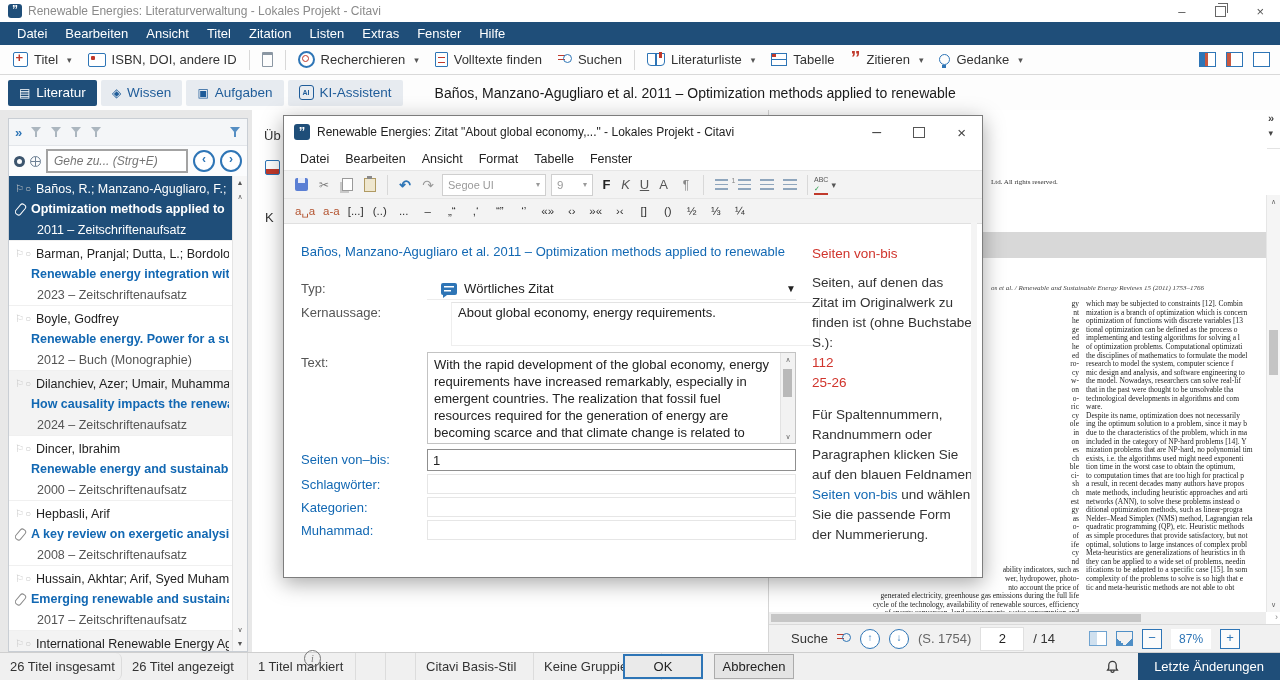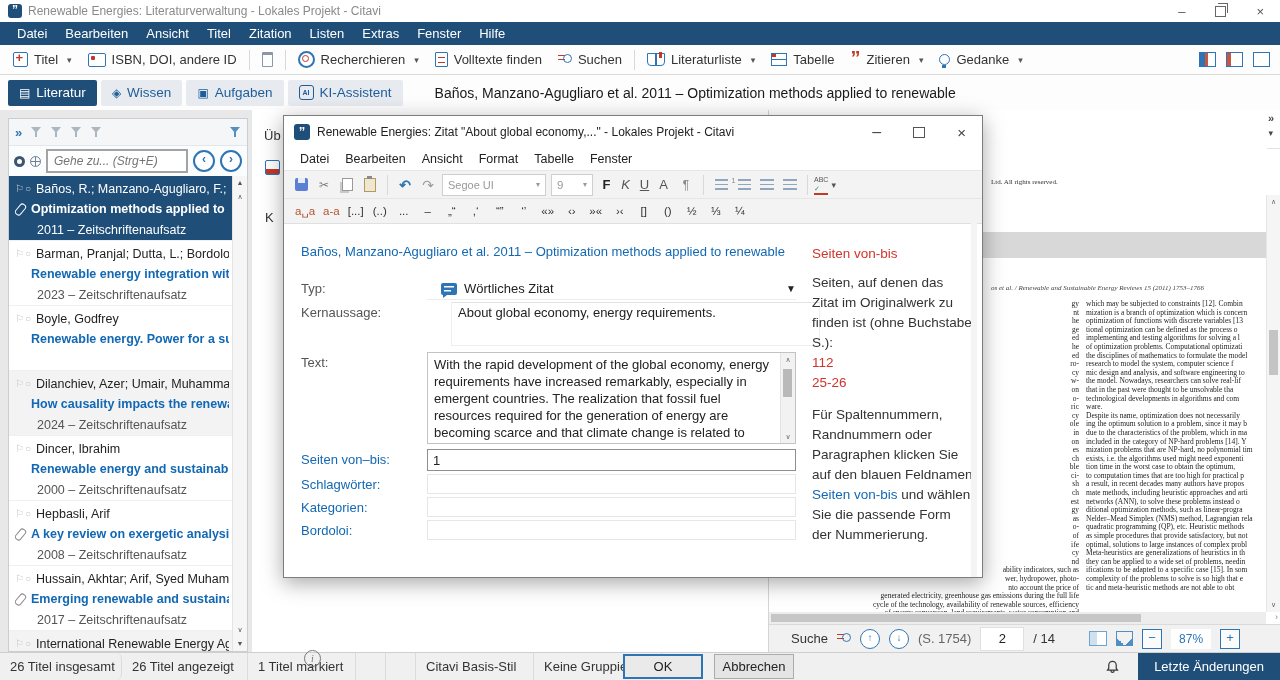--- a/index.html
+++ b/index.html
@@ -353,20 +353,21 @@
         </div>
         <div class="ref-item">
           <div class="ref-authors">
             <span class="flagpair"></span>
             <span>Boyle, Godfrey</span>
           </div>
           <div class="ref-title">
             <span class="clip hid"></span>
             <span>Renewable energy. Power for a sust</span>
           </div>
+          <div class="ref-year">2012 – Buch (Monographie)</div>
         </div>
         <div class="ref-item shade">
           <div class="ref-authors">
             <span class="flagpair"></span>
             <span>Dilanchiev, Azer; Umair, Muhammad</span>
           </div>
           <div class="ref-title">
             <span class="clip hid"></span>
             <span>How causality impacts the renewa</span>
           </div>
@@ -684,21 +685,21 @@
               <span class="empty-input" style="display:block"></span>
             </span>
         </div>
         <div class="frow" style="top:275px;">
           <span class="flabel blue">Kategorien:</span>
           <span class="fctrl">
               <span class="empty-input" style="display:block"></span>
             </span>
         </div>
         <div class="frow" style="top:298px;">
-          <span class="flabel blue">Bordoloi:</span>
+          <span class="flabel blue">Muhammad:</span>
           <span class="fctrl">
               <span class="empty-input" style="display:block"></span>
             </span>
         </div>
 
         <span class="info-circle"></span>
         <span class="btn btn-ok">OK</span>
         <span class="btn btn-cancel">Abbrechen</span>
       </div>
 

